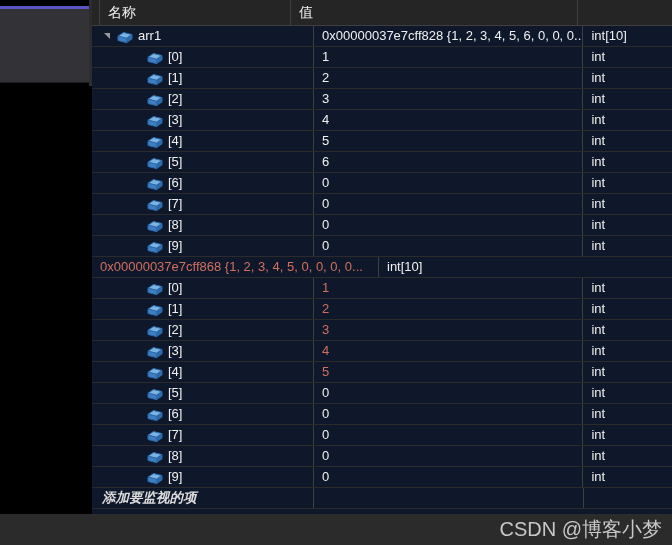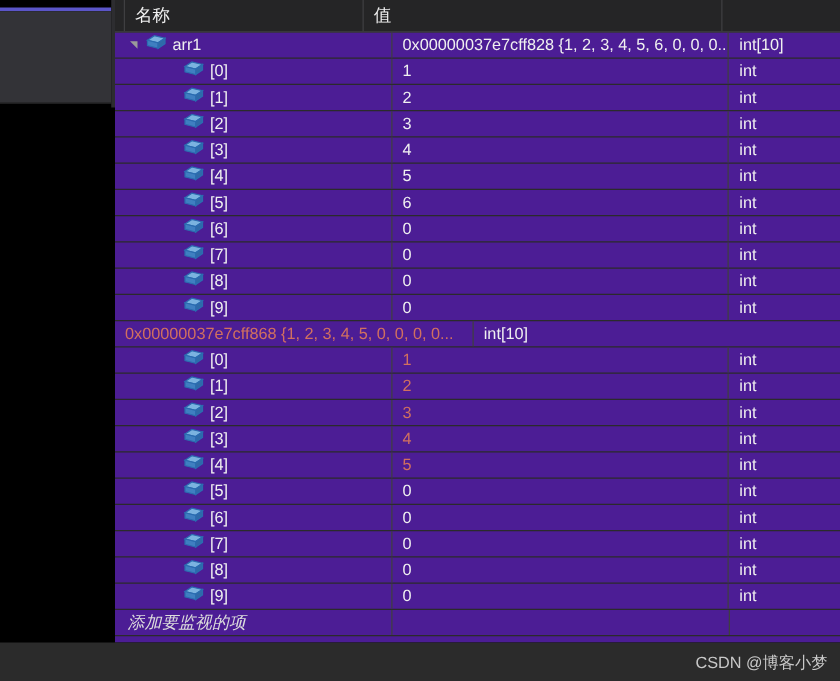--- a/index.html
+++ b/index.html
@@ -52,21 +52,21 @@
     height: 86px;
     background: #2d2d30;
   }
 
   
   .watch-window {
     position: absolute;
     left: 92px; top: 0;
     width: 580px;
     height: 514px;
-    background: #4c1d95;
+    background: #0f172a;
     color: #f0f0f0;
   }
 
   
   .watch-header {
     display: flex;
     height: 26px;
     background: #252526;
     border-bottom: 1px solid #3f3f41;
     box-sizing: border-box;
@@ -102,21 +102,21 @@
     line-height: 20px;
     box-sizing: border-box;
     border-right: 1px solid #3f3f41;
     overflow: hidden;
     white-space: nowrap;
     color: #f0f0f0;
   }
   .wcell.c-name {
     width: 237px;
     display: flex;
-    align-items: flex-start;
+    align-items: flex-end;
     padding-left: 0;
   }
   .wcell.c-value {
     width: 287px;
     padding-left: 8px;
   }
   .wcell.c-type {
     width: 94px;
     padding-left: 8px;
     border-right: none;
@@ -164,37 +164,38 @@
   .wrow.footer-row .c-name {
     padding-left: 10px;
     font-style: italic;
     color: #dcdcdc;
     font-size: 13.5px;
   }
   .wrow.footer-row .c-name .nm-label {
     font-style: italic;
     color: #dcdcdc;
     font-size: 13.5px;
+    font-weight: bold;
   }
 
   
   .watermark-bar {
     position: absolute;
     left: 0; top: 514px;
     width: 672px;
     height: 31px;
     background: #2b2b2b;
   }
   .watermark-text {
     position: absolute;
     right: 10px;
     top: 514px;
     height: 31px;
     line-height: 31px;
-    font-size: 13px;
+    font-size: 20px;
     color: #c8c8c8;
     white-space: nowrap;
   }
 </style>
 </head>
 <body>
 
 <div id="app">
 
   <div class="left-strip">

